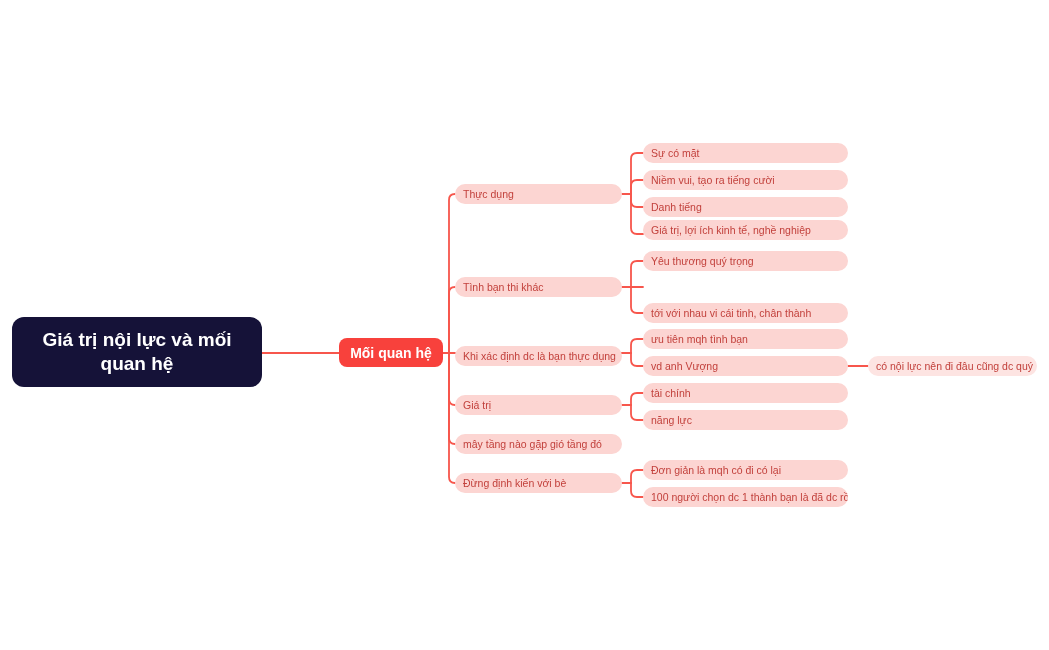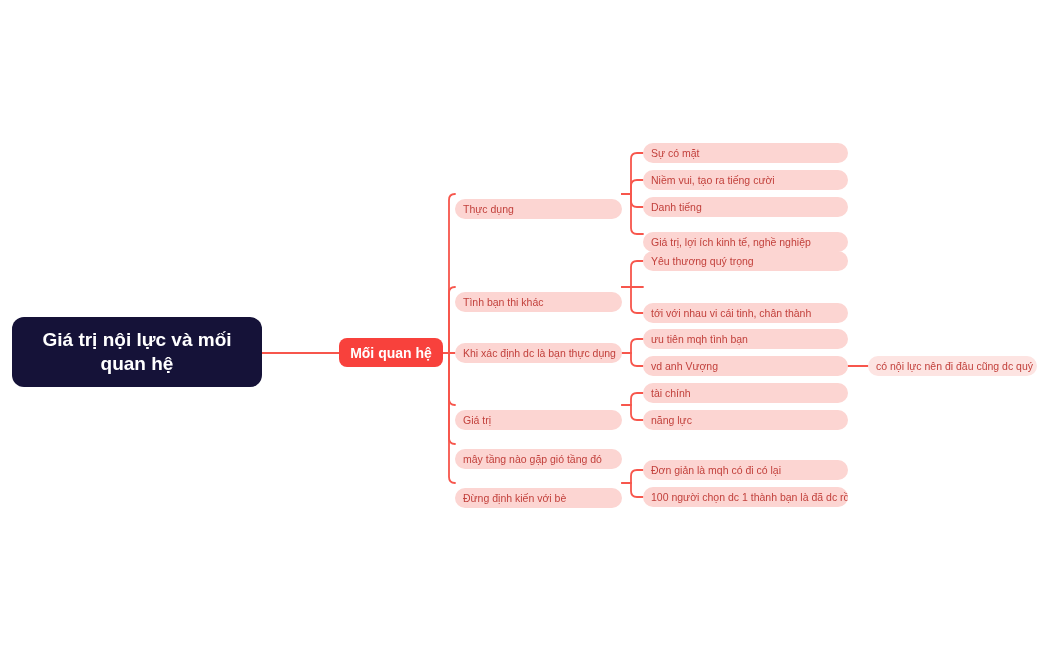--- a/index.html
+++ b/index.html
@@ -7,21 +7,21 @@
     position:relative;width:1049px;height:650px;background:#ffffff;overflow:hidden;
     font-family:"Liberation Sans","DejaVu Sans",sans-serif;
   }
   svg.connectors{position:absolute;left:0;top:0;width:1049px;height:650px;}
   svg.connectors path{fill:none;stroke:var(--line,#f7564c);stroke-width:1.8;stroke-linecap:round;}
   .node{
     position:absolute;height:20px;line-height:20px;box-sizing:border-box;
     background:var(--node-bg,#fcd5d2);color:var(--node-text,#c2413c);
     border-radius:10px;font-size:10.5px;padding:0 8px;white-space:nowrap;overflow:hidden;
   }
-  .branch{left:455px;width:167px;margin-top:15px;}
+  .branch{left:455px;width:167px;}
   .leaf{left:643px;width:205px;}
   .leaf4{left:868px;width:169px;background:var(--node-bg-light,#fde4e2);}
   .root{
     position:absolute;left:12px;top:317px;width:250px;height:70px;box-sizing:border-box;
     background:var(--root-bg,#151238);color:var(--root-text,#ffffff);
     border-radius:12px;display:flex;align-items:center;justify-content:center;
     text-align:center;font-weight:bold;font-size:19px;line-height:1.25;padding:0 12px;
   }
   .hub{
     position:absolute;left:339px;top:338px;width:104px;height:29px;box-sizing:border-box;
@@ -63,29 +63,29 @@
     <path d="M622,483 H631 V491 Q631,497 637,497 H643"></path>
 
     <path d="M848,366 H868"></path>
   </svg>
 
   <div class="root">Giá trị nội lực và mối quan hệ</div>
   <div class="hub">Mối quan hệ</div>
 
   <div class="node branch" style="top:184px">Thực dụng</div>
   <div class="node branch" style="top:277px">Tình bạn thi khác</div>
-  <div class="node branch" style="top:328px">Khi xác định dc là bạn thực dụng</div>
+  <div class="node branch" style="top:346px">Khi xác định dc là bạn thực dụng</div>
   <div class="node branch" style="top:434px">mây tầng nào gặp gió tầng đó</div>
   <div class="node branch" style="top:395px">Giá trị</div>
   <div class="node branch" style="top:473px">Đừng định kiến với bè</div>
 
   <div class="node leaf" style="top:143px">Sự có mặt</div>
   <div class="node leaf" style="top:170px">Niềm vui, tạo ra tiếng cười</div>
   <div class="node leaf" style="top:197px">Danh tiếng</div>
-  <div class="node leaf" style="top:232px">Giá trị, lợi ích kinh tế, nghề nghiệp</div>
+  <div class="node leaf" style="top:220px">Giá trị, lợi ích kinh tế, nghề nghiệp</div>
 
   <div class="node leaf" style="top:251px">Yêu thương quý trọng</div>
   <div class="node leaf" style="top:303px">tới với nhau vi cái tinh, chân thành</div>
 
   <div class="node leaf" style="top:329px">ưu tiên mqh tình bạn</div>
   <div class="node leaf" style="top:356px">vd anh Vượng</div>
   <div class="node leaf4" style="top:356px">có nội lực nên đi đâu cũng dc quý</div>
 
   <div class="node leaf" style="top:383px">tài chính</div>
   <div class="node leaf" style="top:410px">năng lực</div>

